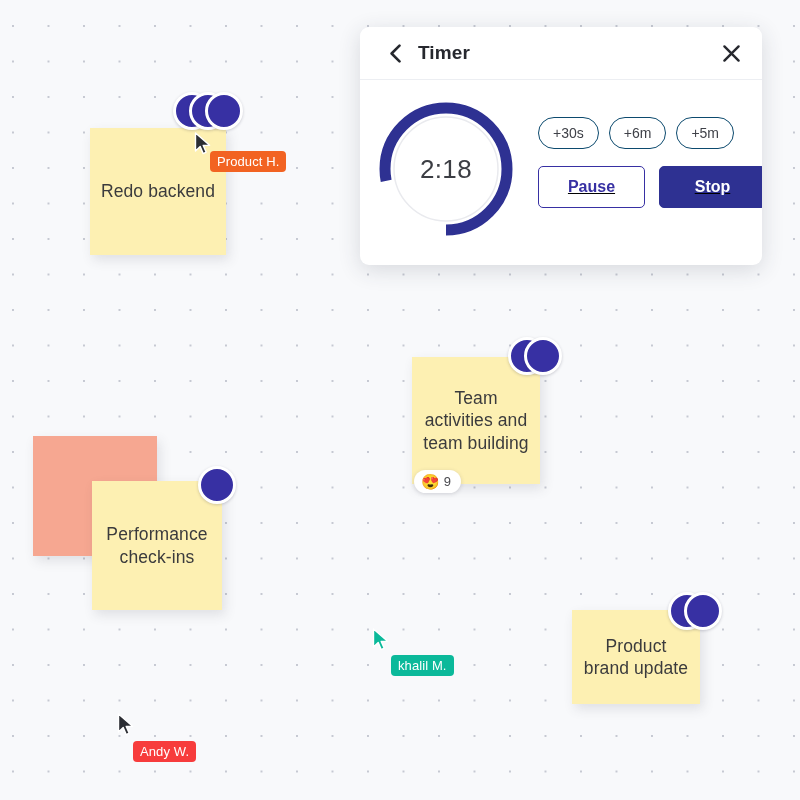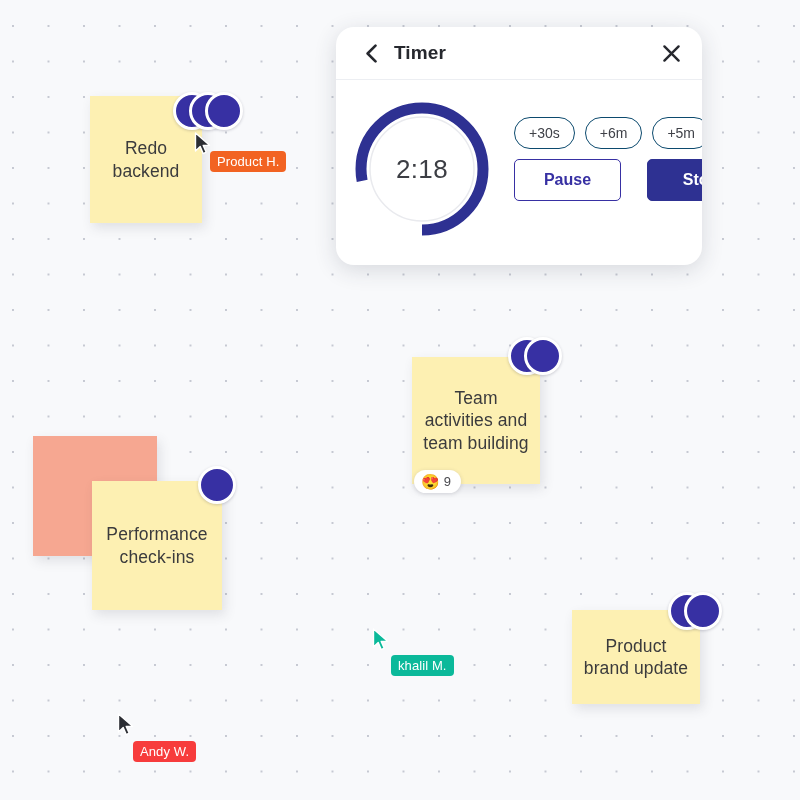--- a/index.html
+++ b/index.html
@@ -87,24 +87,24 @@
     color: #ffffff;
     font-size: 13px;
     padding: 3px 7px;
     border-radius: 4px;
     letter-spacing: 0.1px;
   }
 
   
   #timer-panel {
     position: absolute;
-    left: 336px;
+    left: 360px;
     top: 27px;
-    width: 366px;
-    border-radius: 18px;
+    width: 402px;
+    border-radius: 9px;
     background: #ffffff;
     box-shadow: 0 5px 22px rgba(45, 48, 70, 0.16);
     overflow: hidden;
   }
   .panel-header {
     height: 52px;
     display: flex;
     align-items: center;
     padding: 0 20px 0 26px;
     border-bottom: 1px solid #eceef2;
@@ -173,22 +173,23 @@
     background: #ffffff;
     border-radius: 18px;
     padding: 7px 14px;
     font-size: 14px;
     color: #3f4148;
     font-family: "Liberation Sans", sans-serif;
     cursor: pointer;
   }
   .action-row {
     display: flex;
-    gap: 26px;
-    margin-top: 10px;
+    gap: 14px;
+    margin-top: 17px;
+    text-decoration: underline;
   }
   .btn {
     border-radius: 5px;
     font-size: 16px;
     font-weight: bold;
     font-family: "Liberation Sans", sans-serif;
     cursor: pointer;
     padding: 11px 0;
     width: 107px;
     text-align: center;
@@ -207,21 +208,21 @@
 </style>
 </head>
 <body>
 
 <div id="canvas">
 
   <div class="note note-salmon" style="left:33px; top:436px; width:124px; height:120px;">
     <span class="note-text"></span>
   </div>
 
-  <div class="note note-yellow" style="left:90px; top:96px; width:112px; height:127px;">
+  <div class="note note-yellow" style="left:90px; top:128px; width:136px; height:127px;">
     <span class="note-text">Redo backend</span>
   </div>
   <div class="avatars" style="left:173px; top:92px;">
     <span class="avatar"></span>
     <span class="avatar"></span>
     <span class="avatar"></span>
   </div>
 
   <div class="note note-yellow" style="left:412px; top:357px; width:128px; height:127px;justify-content:center;">
     <span class="note-text">Team activities and team building</span>

